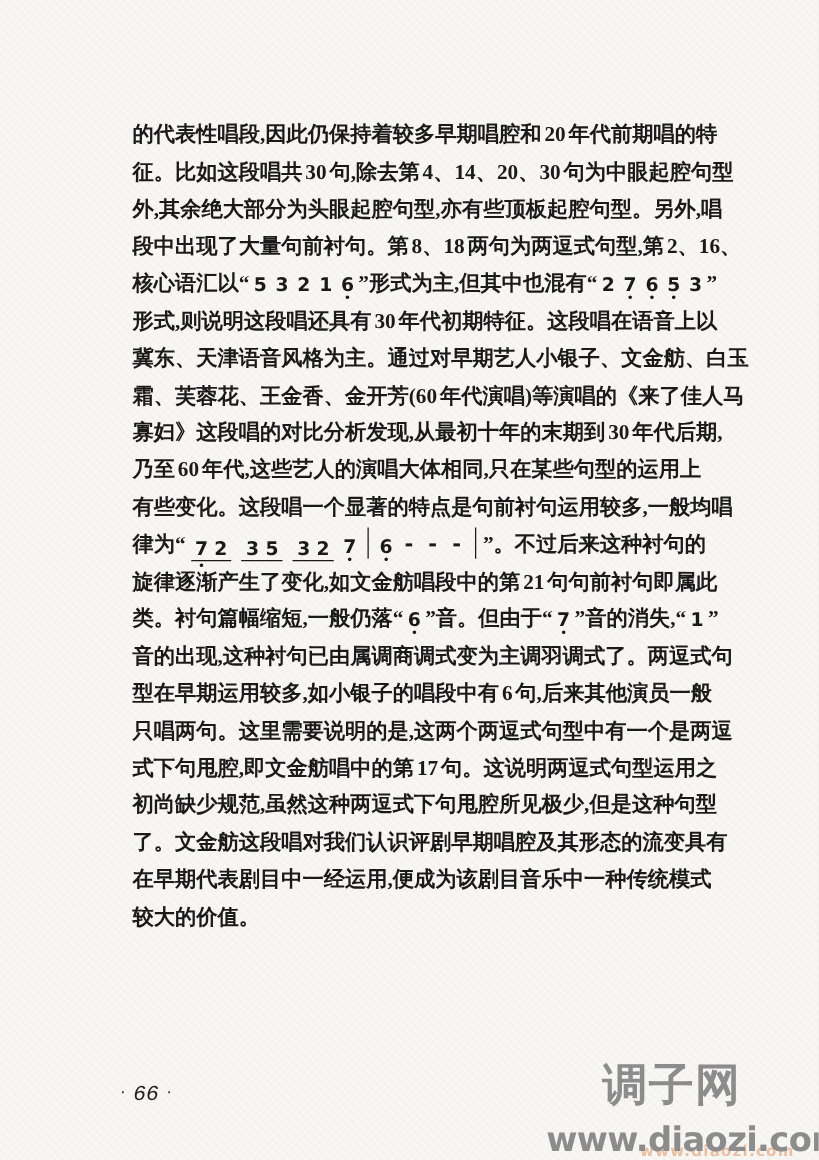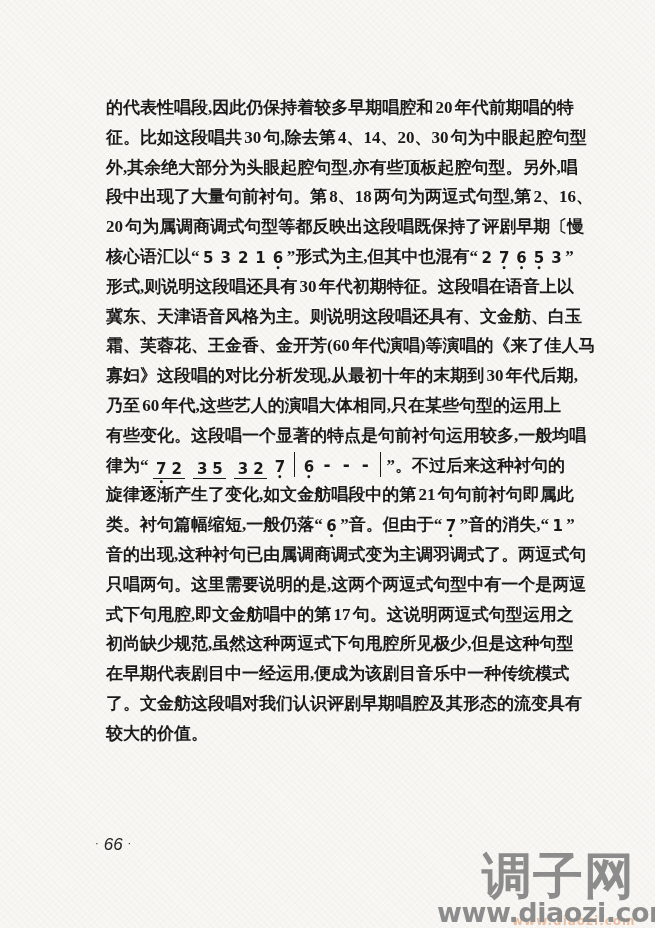--- a/index.html
+++ b/index.html
@@ -36,27 +36,27 @@
   .beam .note .odot{bottom:-10px;}
   .barline{
     display:inline-block;width:1.6px;height:25px;background:#1a1a1a;
     vertical-align:-6px;margin:0 5px;
   }
   .dash{
     display:inline-block;margin:0 6px;font-family:"DejaVu Sans",sans-serif;
     font-weight:700;color:#1a1a1a;
   }
   .page-number{
-    position:absolute;left:90px;top:832px;height:22px;line-height:22px;
-    font-family:Liberation Sans, sans-serif;font-style:italic;font-size:17px;color:#222;text-align:center;
+    position:absolute;left:90px;top:864px;height:22px;line-height:22px;
+    font-family:Liberation Mono, monospace;font-style:italic;font-size:17px;color:#222;text-align:center;
   }
   .pn-decor{font-style:normal;font-size:11px;vertical-align:3px;margin:0 5px;}
   .wm-name{
     position:absolute;left:482px;top:851px;line-height:1;
-    font-family:"DejaVu Sans",sans-serif;font-weight:700;font-size:50px;
+    font-family:"DejaVu Sans",sans-serif;font-weight:700;font-size:36px;
     color:#8c8c8c;letter-spacing:1px;
   }
   .wm-url{
     position:absolute;left:437px;top:899px;line-height:1;
     font-family:"DejaVu Sans",sans-serif;font-weight:700;font-size:27px;
     color:#8c8c8c;letter-spacing:-0.5px;
   }
   .wm-faint{
     position:absolute;left:512px;top:915px;line-height:1;
     font-family:"DejaVu Sans",sans-serif;font-weight:700;font-size:12px;
@@ -66,37 +66,37 @@
 </head>
 <body>
 
 <div class="page">
 
   <div class="text-block">
       <div class="line"><span class="seg-text">的代表性唱段,因此仍保持着较多早期唱腔和 20 年代前期唱的特</span></div>
       <div class="line"><span class="seg-text">征。比如这段唱共 30 句,除去第 4、14、20、30 句为中眼起腔句型</span></div>
       <div class="line"><span class="seg-text">外,其余绝大部分为头眼起腔句型,亦有些顶板起腔句型。另外,唱</span></div>
       <div class="line"><span class="seg-text">段中出现了大量句前衬句。第 8、18 两句为两逗式句型,第 2、16、</span></div>
-      <div class="line"><span class="seg-text">20 句为属调商调式句型等都反映出这段唱既保持了评剧早期〔慢</span></div>
       <div class="line"><span class="seg-text">核心语汇以“</span><span class="note"><span class="nd">5</span></span><span class="note"><span class="nd">3</span></span><span class="note"><span class="nd">2</span></span><span class="note"><span class="nd">1</span></span><span class="note"><span class="nd">6</span><span class="odot">•</span></span><span class="seg-text">”形式为主,但其中也混有“</span><span class="note"><span class="nd">2</span></span><span class="note"><span class="nd">7</span><span class="odot">•</span></span><span class="note"><span class="nd">6</span><span class="odot">•</span></span><span class="note"><span class="nd">5</span><span class="odot">•</span></span><span class="note"><span class="nd">3</span></span><span class="seg-text">”</span></div>
       <div class="line"><span class="seg-text">形式,则说明这段唱还具有 30 年代初期特征。这段唱在语音上以</span></div>
-      <div class="line"><span class="seg-text">冀东、天津语音风格为主。则说明这段唱还具有、文金舫、白玉</span></div>
+      <div class="line"><span class="seg-text">冀东、天津语音风格为主。通过对早期艺人小银子、文金舫、白玉</span></div>
       <div class="line"><span class="seg-text">霜、芙蓉花、王金香、金开芳(60 年代演唱)等演唱的《来了佳人马</span></div>
       <div class="line"><span class="seg-text">寡妇》这段唱的对比分析发现,从最初十年的末期到 30 年代后期,</span></div>
       <div class="line"><span class="seg-text">乃至 60 年代,这些艺人的演唱大体相同,只在某些句型的运用上</span></div>
       <div class="line"><span class="seg-text">有些变化。这段唱一个显著的特点是句前衬句运用较多,一般均唱</span></div>
       <div class="line"><span class="seg-text">律为“</span><span class="beam"><span class="note"><span class="nd">7</span><span class="odot">•</span></span><span class="note"><span class="nd">2</span></span></span><span class="beam"><span class="note"><span class="nd">3</span></span><span class="note"><span class="nd">5</span></span></span><span class="beam"><span class="note"><span class="nd">3</span></span><span class="note"><span class="nd">2</span></span></span><span class="note"><span class="nd">7</span><span class="odot">•</span></span><span class="barline"></span><span class="note"><span class="nd">6</span><span class="odot">•</span></span><span class="dash">-</span><span class="dash">-</span><span class="dash">-</span><span class="barline"></span><span class="seg-text">”。不过后来这种衬句的</span></div>
       <div class="line"><span class="seg-text">旋律逐渐产生了变化,如文金舫唱段中的第 21 句句前衬句即属此</span></div>
       <div class="line"><span class="seg-text">类。衬句篇幅缩短,一般仍落“</span><span class="note"><span class="nd">6</span><span class="odot">•</span></span><span class="seg-text">”音。但由于“</span><span class="note"><span class="nd">7</span><span class="odot">•</span></span><span class="seg-text">”音的消失,“</span><span class="note"><span class="nd">1</span></span><span class="seg-text">”</span></div>
       <div class="line"><span class="seg-text">音的出现,这种衬句已由属调商调式变为主调羽调式了。两逗式句</span></div>
+      <div class="line"><span class="seg-text">型在早期运用较多,如小银子的唱段中有 6 句,后来其他演员一般</span></div>
       <div class="line"><span class="seg-text">只唱两句。这里需要说明的是,这两个两逗式句型中有一个是两逗</span></div>
       <div class="line"><span class="seg-text">式下句甩腔,即文金舫唱中的第 17 句。这说明两逗式句型运用之</span></div>
       <div class="line"><span class="seg-text">初尚缺少规范,虽然这种两逗式下句甩腔所见极少,但是这种句型</span></div>
+      <div class="line"><span class="seg-text">了。文金舫这段唱对我们认识评剧早期唱腔及其形态的流变具有</span></div>
       <div class="line"><span class="seg-text">在早期代表剧目中一经运用,便成为该剧目音乐中一种传统模式</span></div>
-      <div class="line"><span class="seg-text">了。文金舫这段唱对我们认识评剧早期唱腔及其形态的流变具有</span></div>
       <div class="line"><span class="seg-text">较大的价值。</span></div>
     </div>
 
   <div class="page-number">
     <span class="pn-decor">·</span><span>66</span><span class="pn-decor">·</span>
   </div>
 
   <div class="wm-name">调子网</div>
   <div class="wm-faint">www.diaozi.com</div>
   <div class="wm-url">www.diaozi.com</div>

